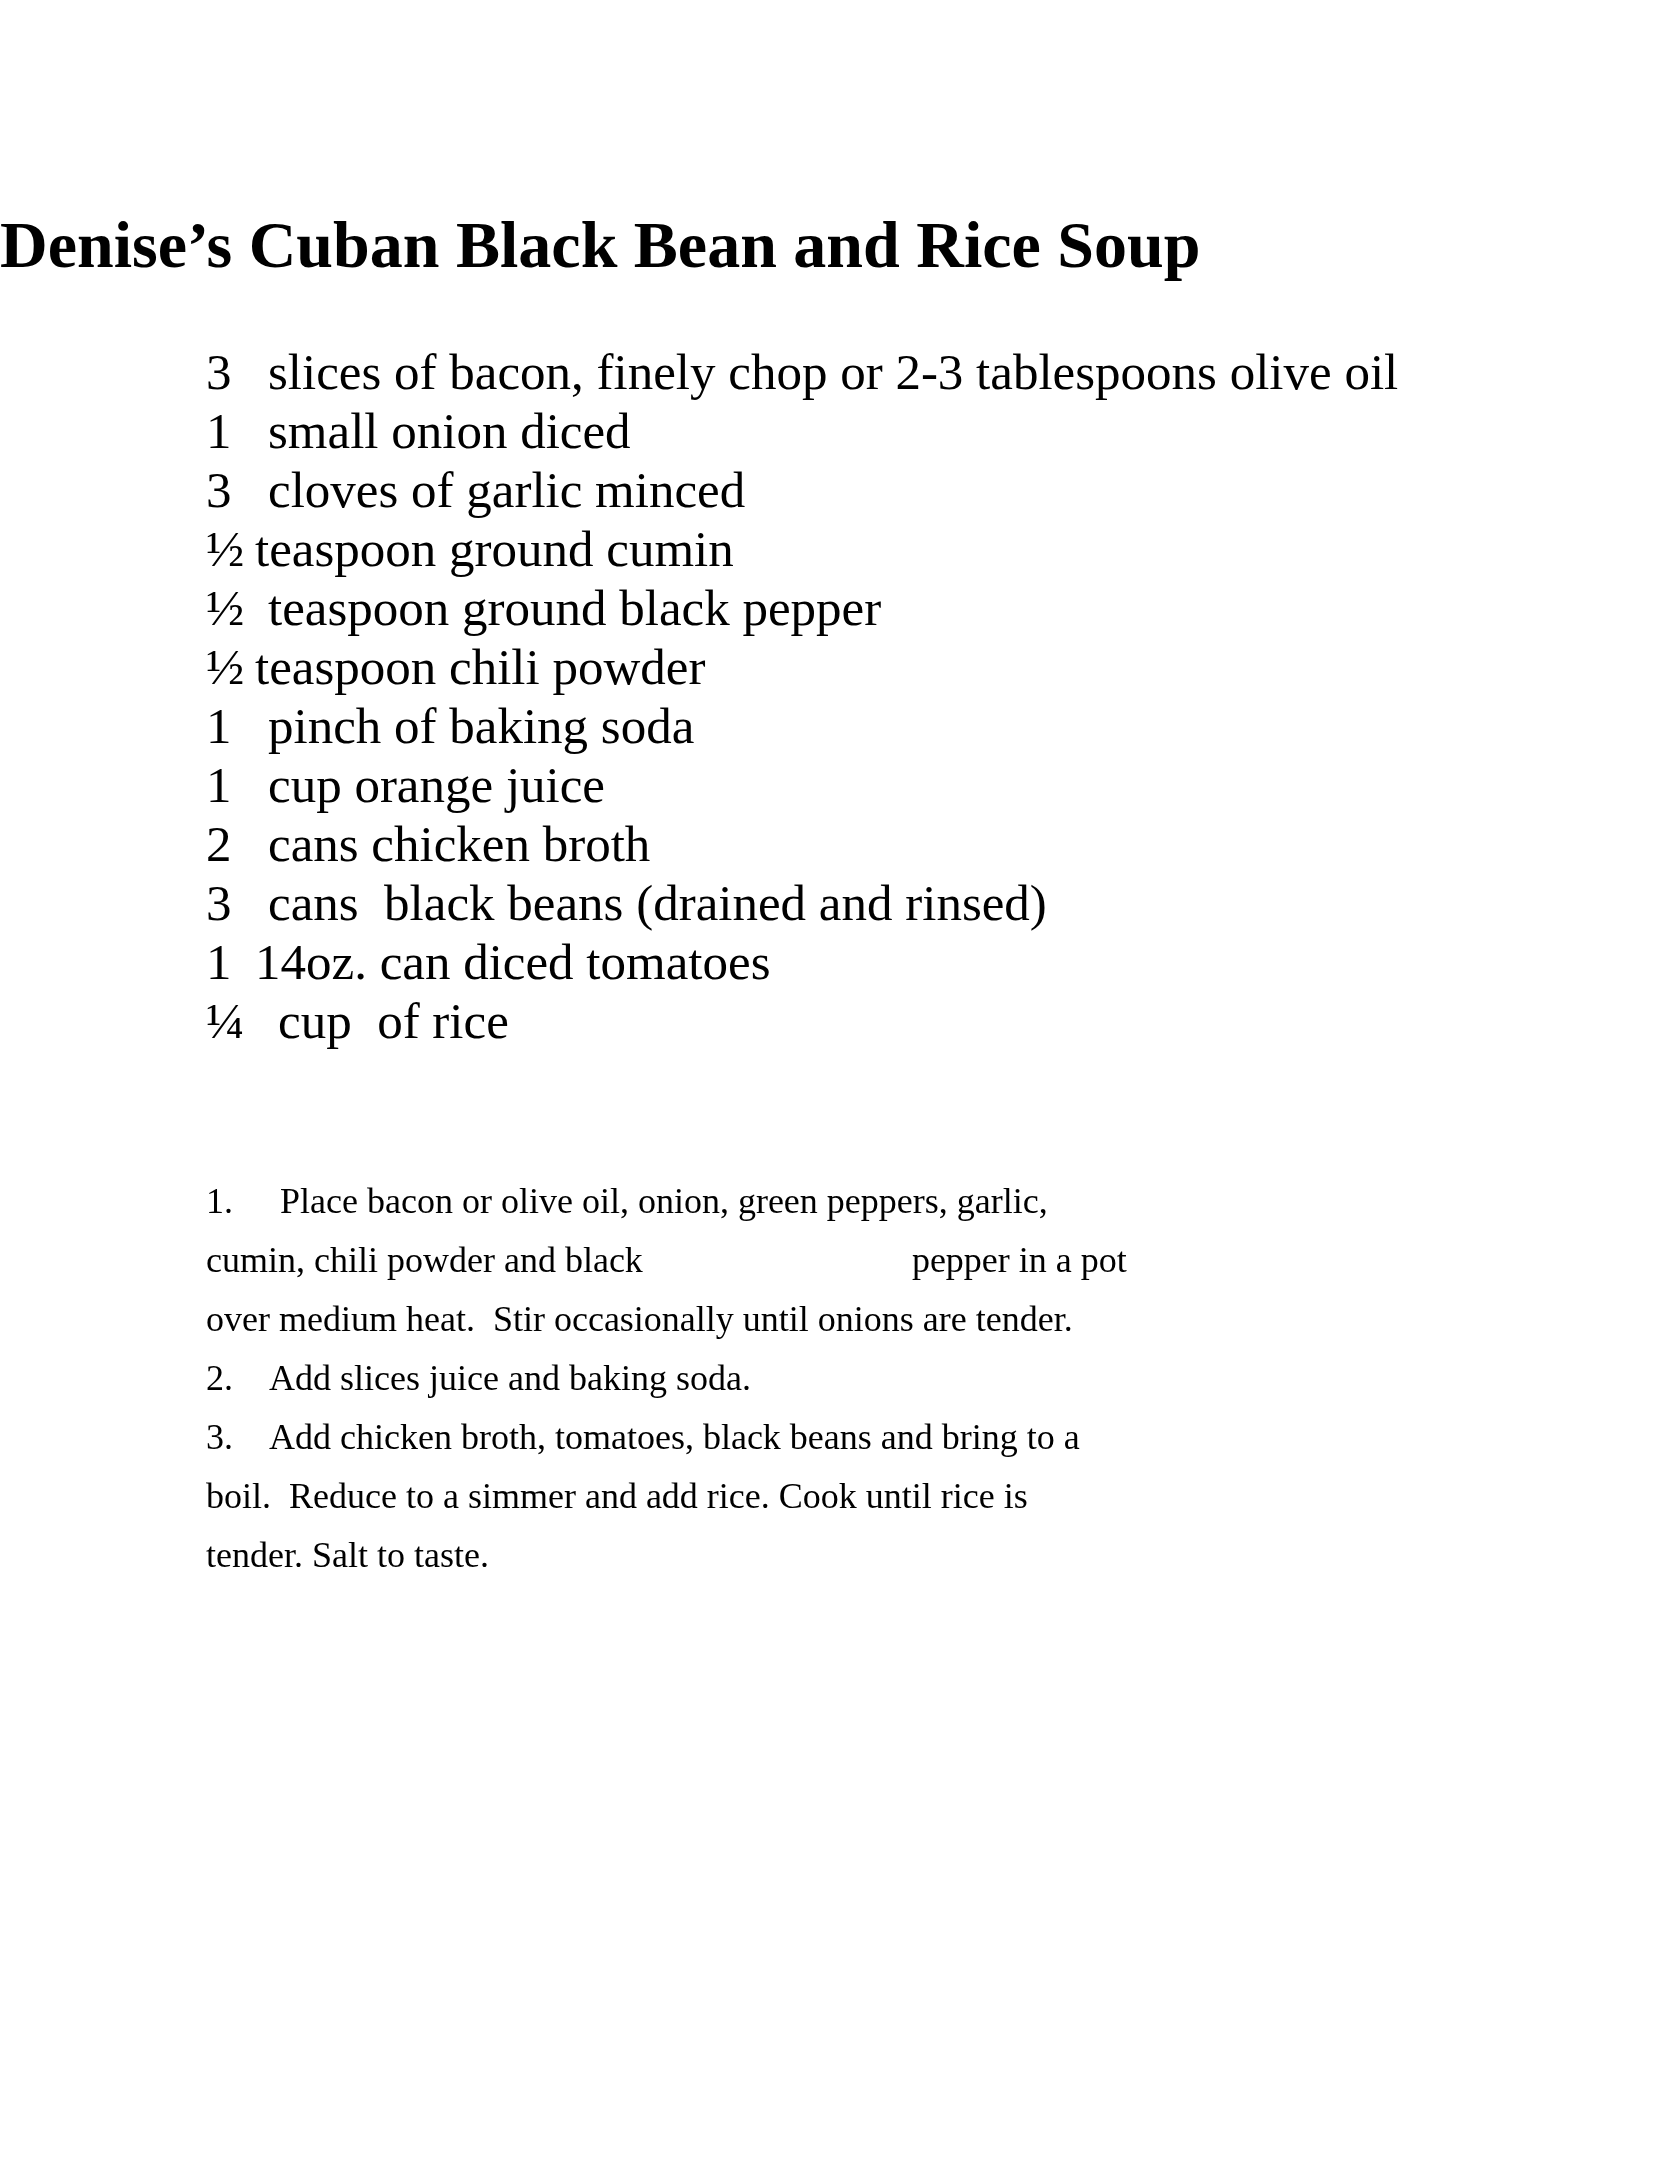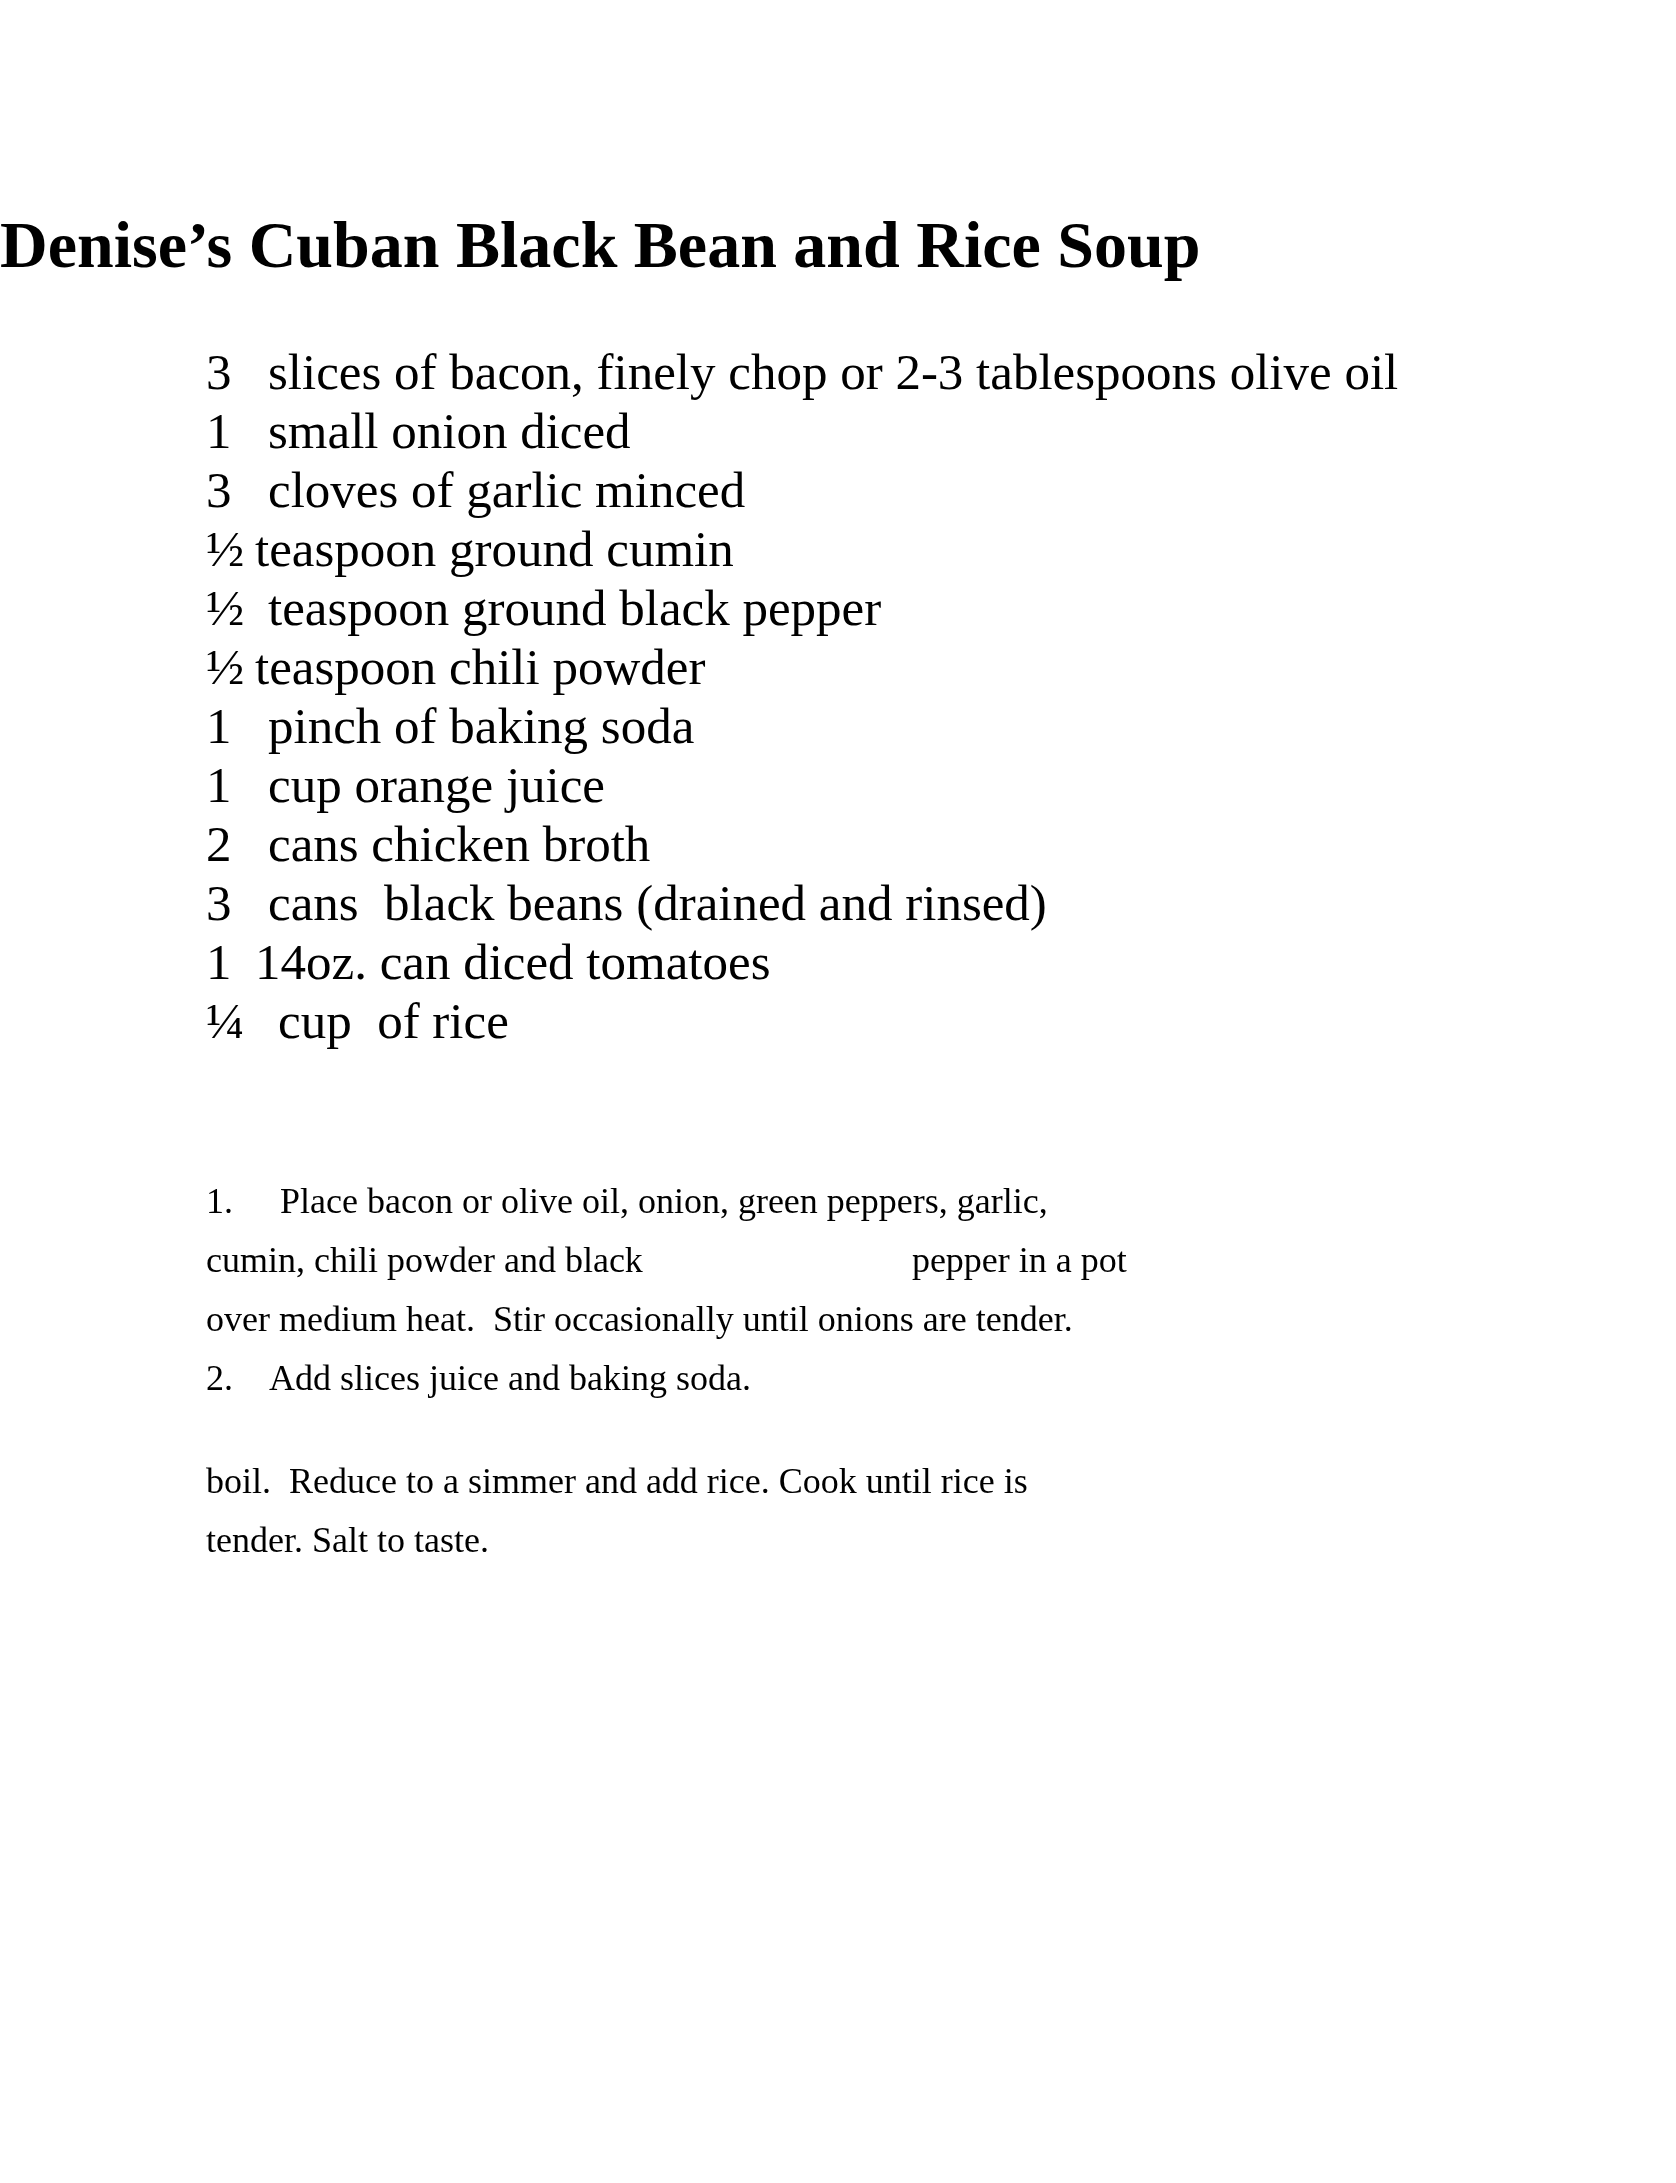--- a/index.html
+++ b/index.html
@@ -131,19 +131,20 @@
   <div class="instructions">
     <div>
       <span class="line"><span class="step-num first">1.</span><span>Place bacon or olive oil, onion, green peppers, garlic,</span></span>
       <span class="line"><span>cumin, chili powder and black</span><span class="gap"></span><span>pepper in a pot</span></span>
       <span class="line" style="white-space: pre;"><span>over medium heat.  Stir occasionally until onions are tender.</span></span>
     </div>
     <div>
       <span class="line"><span class="step-num other">2.</span><span>Add slices juice and baking soda.</span></span>
     </div>
     <div>
-      <span class="line" style="white-space: pre; margin-top: 44px;"><span>boil.  Reduce to a simmer and add rice. Cook until rice is</span></span>
+      <span class="line"><span class="step-num other">3.</span><span>Add chicken broth, tomatoes, black beans and bring to a</span></span>
+      <span class="line" style="white-space: pre;"><span>boil.  Reduce to a simmer and add rice. Cook until rice is</span></span>
       <span class="line"><span>tender. Salt to taste.</span></span>
     </div>
   </div>
 
 </div>
 
 
 </body></html>

